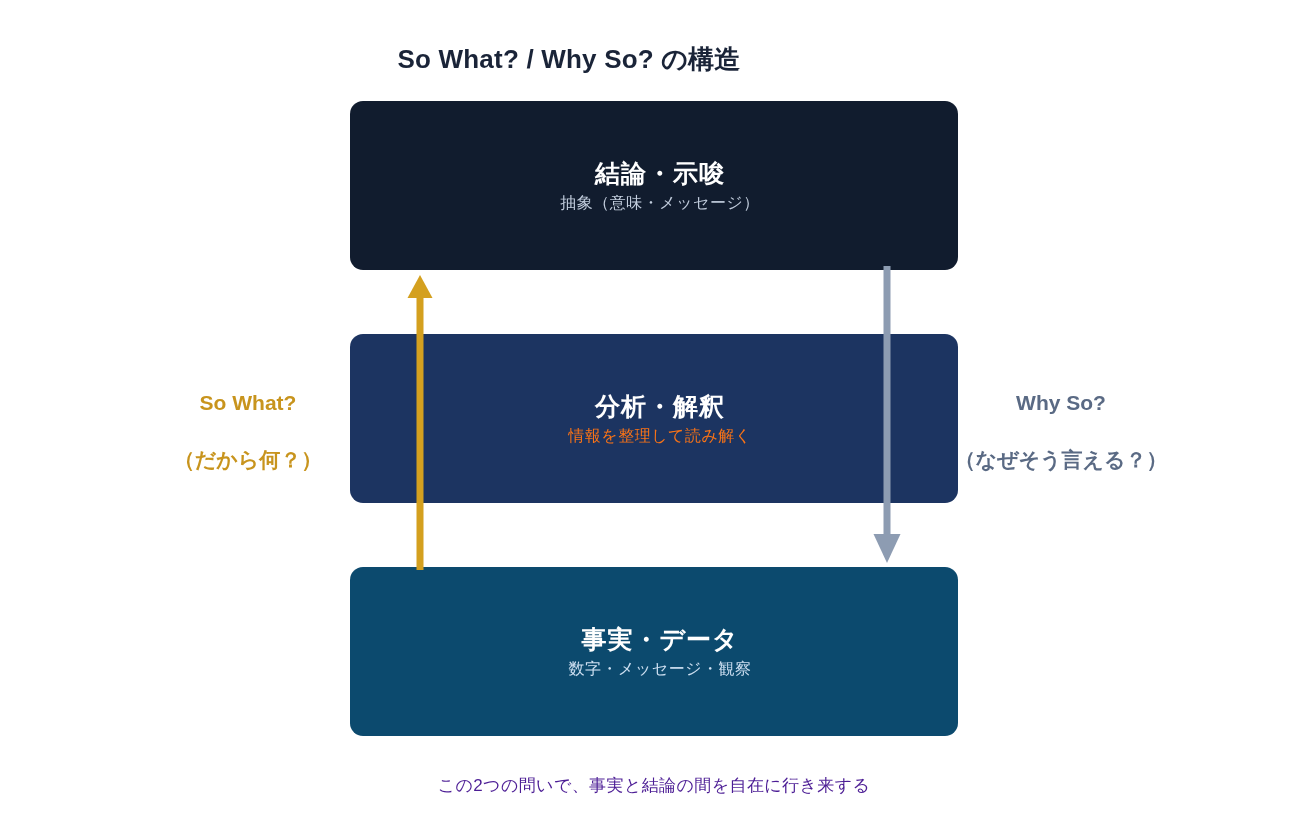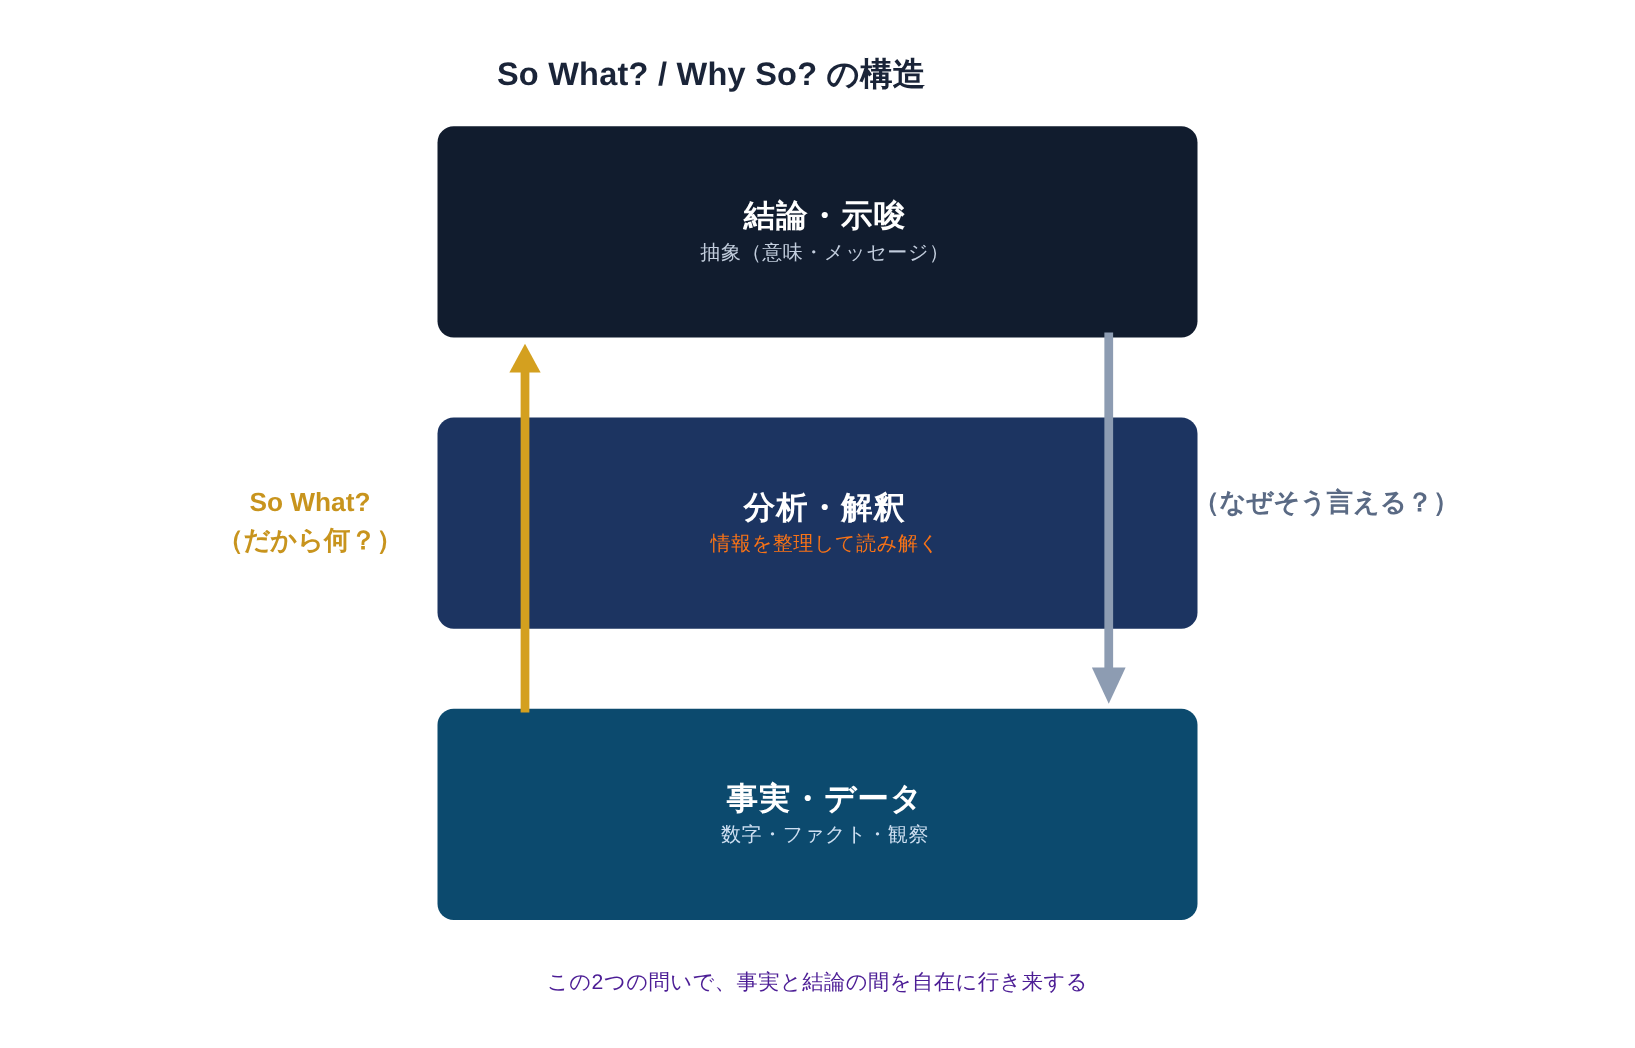--- a/index.html
+++ b/index.html
@@ -115,21 +115,21 @@
     width: 280px;
     color: #c8941d;
   }
   #label-why-so {
     left: 930px;
     top: 388px;
     width: 262px;
     color: #5a6a84;
   }
   .side-label .label-en { display: block; }
-  .side-label .label-ja { display: block; }
+  .side-label .label-ja { display: block; margin-top: 27px; }
 
   
   #footer-caption {
     position: absolute;
     left: 0;
     top: 774px;
     width: 1308px;
     text-align: center;
     font-size: 17px;
     color: #4c1d95;
@@ -149,37 +149,38 @@
     <div class="layer-sub">抽象（意味・メッセージ）</div>
   </div>
 
   <div class="layer-box" id="box-analysis">
     <div class="layer-title">分析・解釈</div>
     <div class="layer-sub">情報を整理して読み解く</div>
   </div>
 
   <div class="layer-box" id="box-facts">
     <div class="layer-title">事実・データ</div>
-    <div class="layer-sub">数字・ファクト・観察</div>
+    <div class="layer-sub">数字・メッセージ・観察</div>
   </div>
 
   <svg class="arrow-svg" id="arrow-up-sowhat" viewBox="0 0 48 298">
     <rect x="20.5" y="22" width="7" height="276" fill="#d4a01f"></rect>
     <polygon points="24,3 36.5,26 11.5,26" fill="#d4a01f"></polygon>
   </svg>
 
   <svg class="arrow-svg" id="arrow-down-whyso" viewBox="0 0 48 300">
     <rect x="20.5" y="0" width="7" height="271" fill="#8d9cb2"></rect>
     <polygon points="24,297 10.5,268 37.5,268" fill="#8d9cb2"></polygon>
   </svg>
 
   <div class="side-label" id="label-so-what">
     <span class="label-en">So What?</span>
     <span class="label-ja">（だから何？）</span>
   </div>
 
   <div class="side-label" id="label-why-so">
+    <span class="label-en">Why So?</span>
     <span class="label-ja">（なぜそう言える？）</span>
   </div>
 
   <div id="footer-caption">この2つの問いで、事実と結論の間を自在に行き来する</div>
 
 </div>
 
 </body></html>

